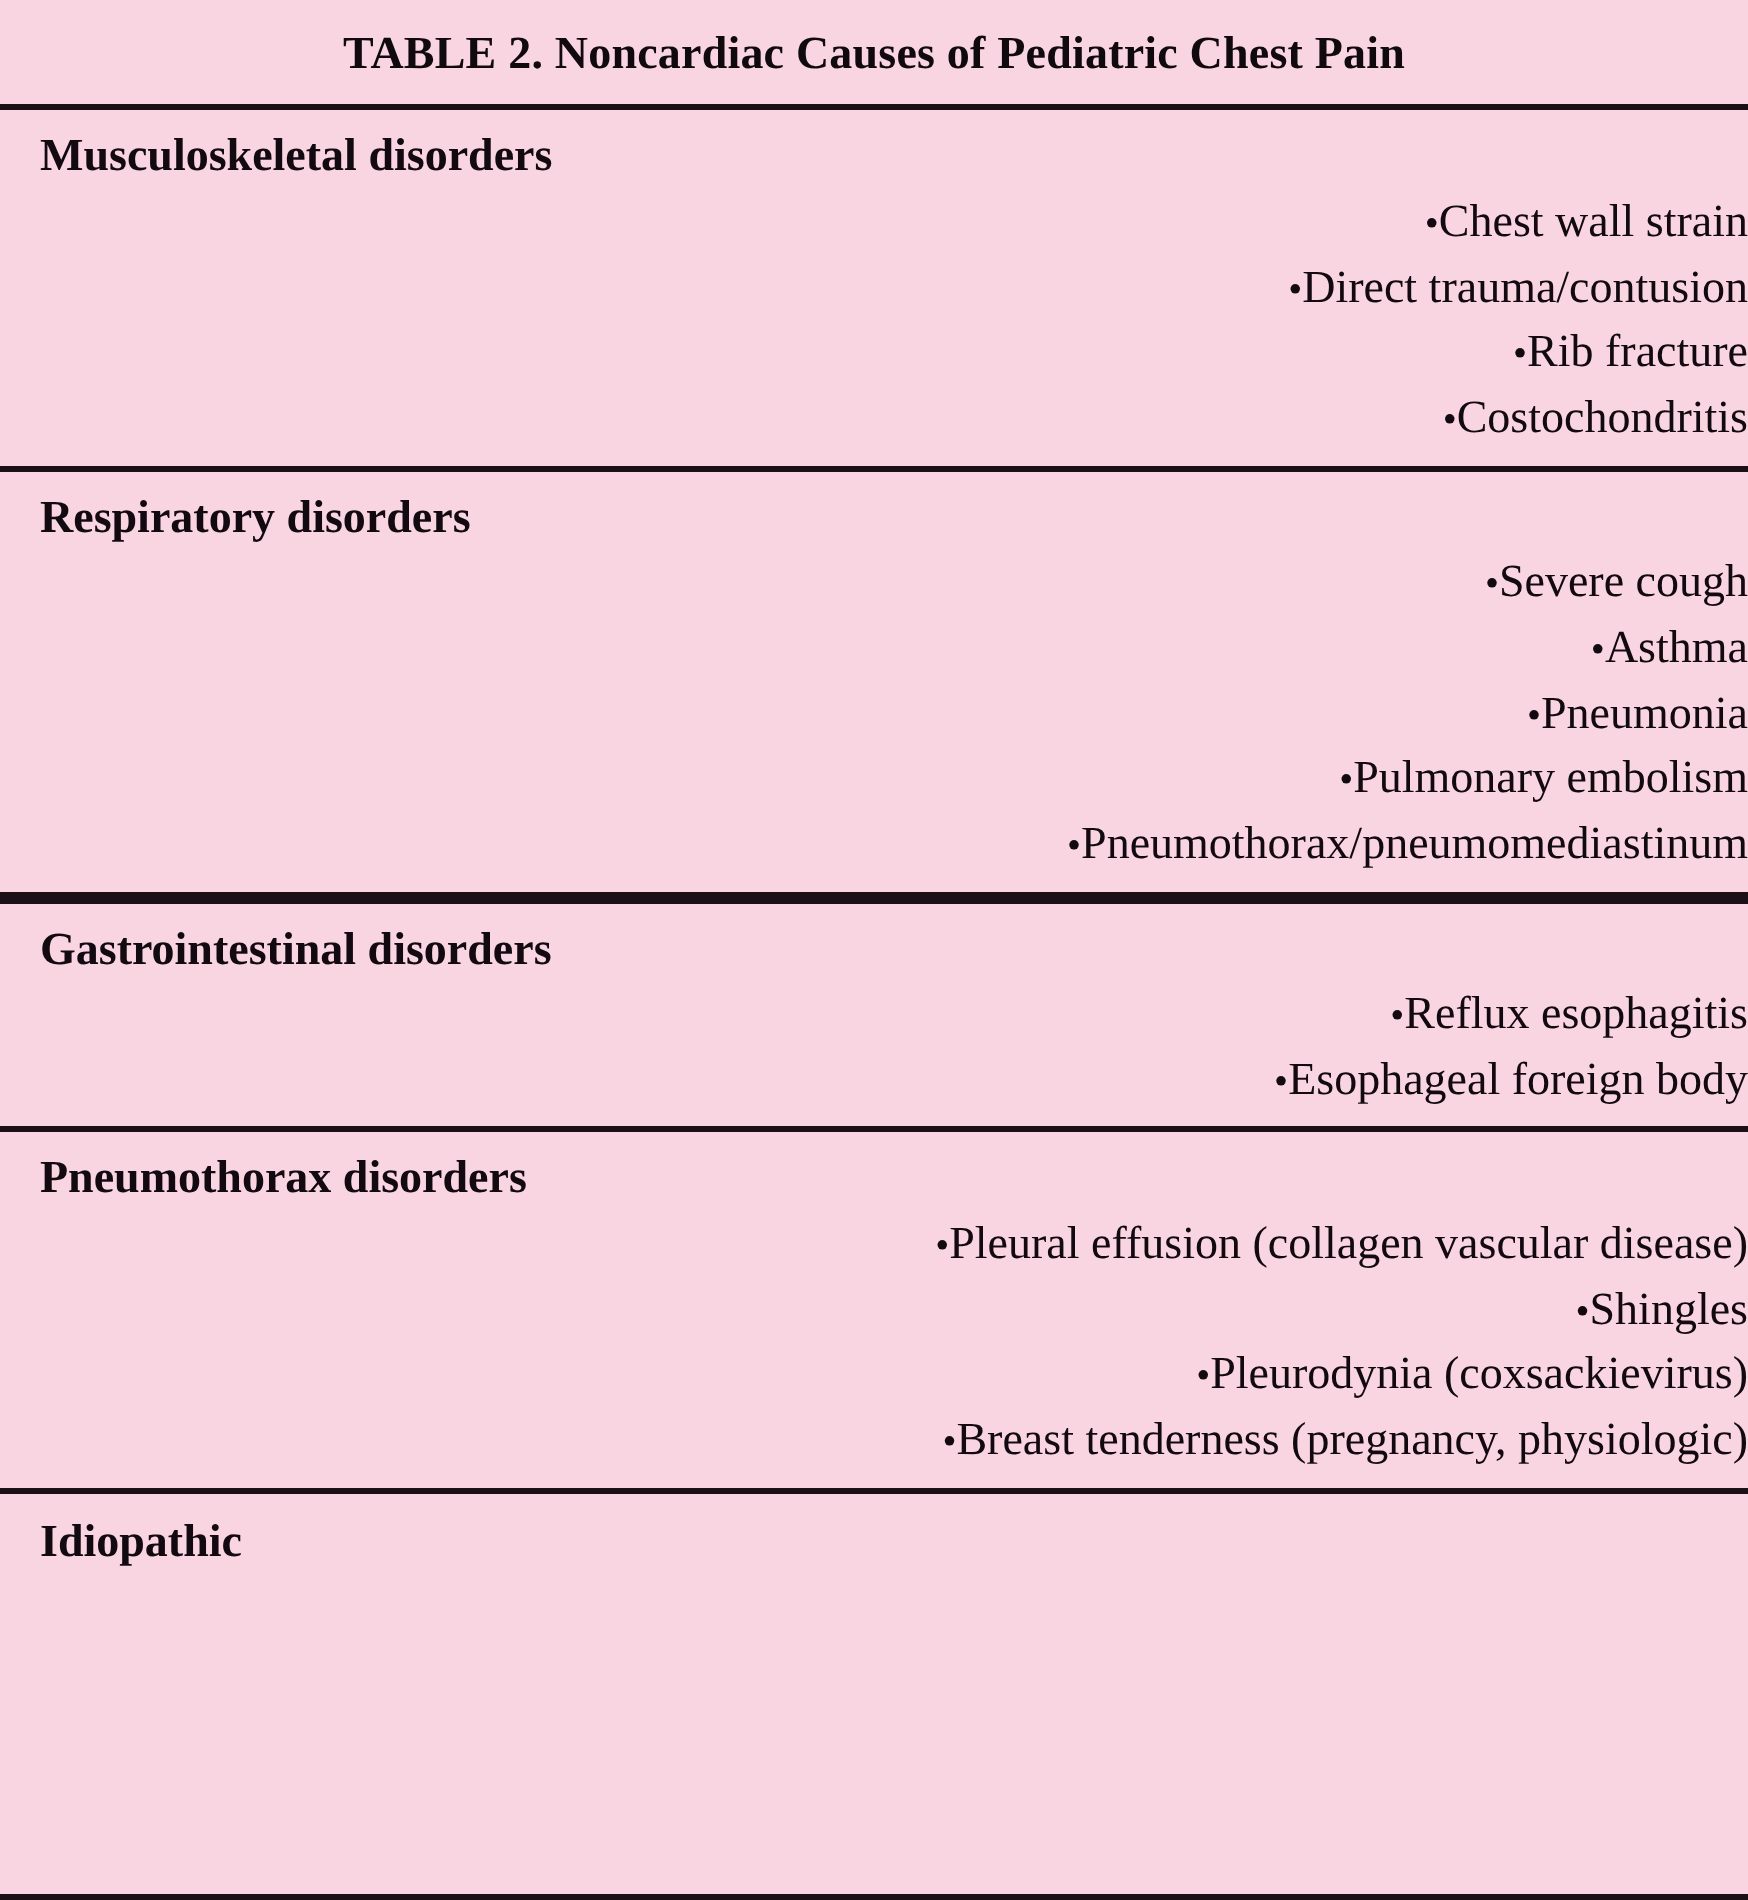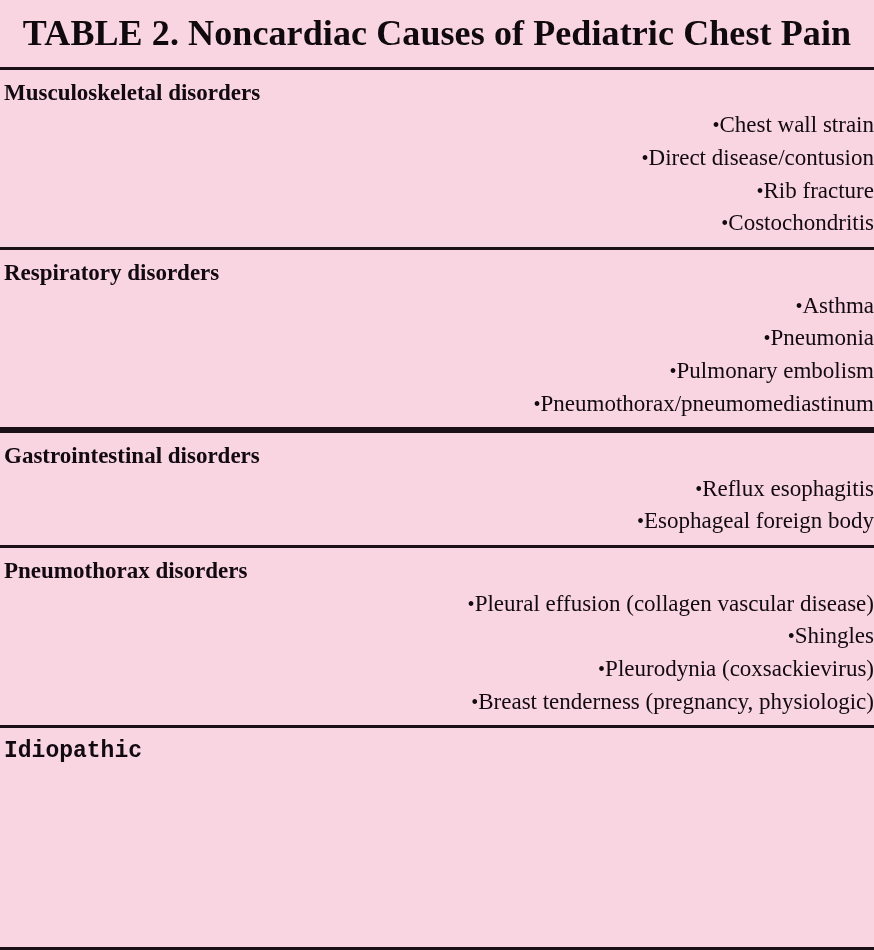--- a/index.html
+++ b/index.html
@@ -21,21 +21,21 @@
     background: #f9d5e2;
     box-sizing: border-box;
     display: flex;
     flex-direction: column;
   }
 
   
   .table-title {
     text-align: center;
     font-weight: bold;
-    font-size: 36px;
+    font-size: 23px;
     line-height: 1.1;
     letter-spacing: 0.1px;
     padding: 14px 10px 13px 10px;
     color: #100a0e;
   }
 
   
   .rule {
     width: 100%;
     height: 3px;
@@ -44,21 +44,21 @@
   }
 
   
   .section {
     padding: 7px 0 7px 0;
   }
   .section-heading {
     font-weight: bold;
     font-size: 23px;
     line-height: 1.42;
-    padding-left: 4px;
+    padding-left: 20px;
     color: #120a10;
   }
   .items {
     list-style: none;
     margin: 0;
     padding: 0;
   }
   .item {
     font-size: 23px;
     line-height: 1.42;
@@ -72,21 +72,20 @@
     width: 15px;
     font-size: 20px;
     vertical-align: baseline;
   }
   .item-label {
     display: inline;
   }
 
   .section-noitems .section-heading {
     line-height: 1.45;
-    font-family: Liberation Mono, monospace;
   }
   .spacer {
     flex: 1 1 auto;
   }
 </style>
 </head>
 <body>
 
 <div class="table-wrap">
 
@@ -94,36 +93,39 @@
 
   <div class="rule"></div>
 
   <div class="section">
     <div class="section-heading">Musculoskeletal disorders</div>
     <ul class="items">
       <li class="item">
         <span class="bullet">•</span><span class="item-label">Chest wall strain</span>
       </li>
       <li class="item">
-        <span class="bullet">•</span><span class="item-label">Direct disease/contusion</span>
+        <span class="bullet">•</span><span class="item-label">Direct trauma/contusion</span>
       </li>
       <li class="item">
         <span class="bullet">•</span><span class="item-label">Rib fracture</span>
       </li>
       <li class="item">
         <span class="bullet">•</span><span class="item-label">Costochondritis</span>
       </li>
     </ul>
   </div>
 
   <div class="rule"></div>
 
   <div class="section">
     <div class="section-heading">Respiratory disorders</div>
     <ul class="items">
+      <li class="item">
+        <span class="bullet">•</span><span class="item-label">Severe cough</span>
+      </li>
       <li class="item">
         <span class="bullet">•</span><span class="item-label">Asthma</span>
       </li>
       <li class="item">
         <span class="bullet">•</span><span class="item-label">Pneumonia</span>
       </li>
       <li class="item">
         <span class="bullet">•</span><span class="item-label">Pulmonary embolism</span>
       </li>
       <li class="item">

